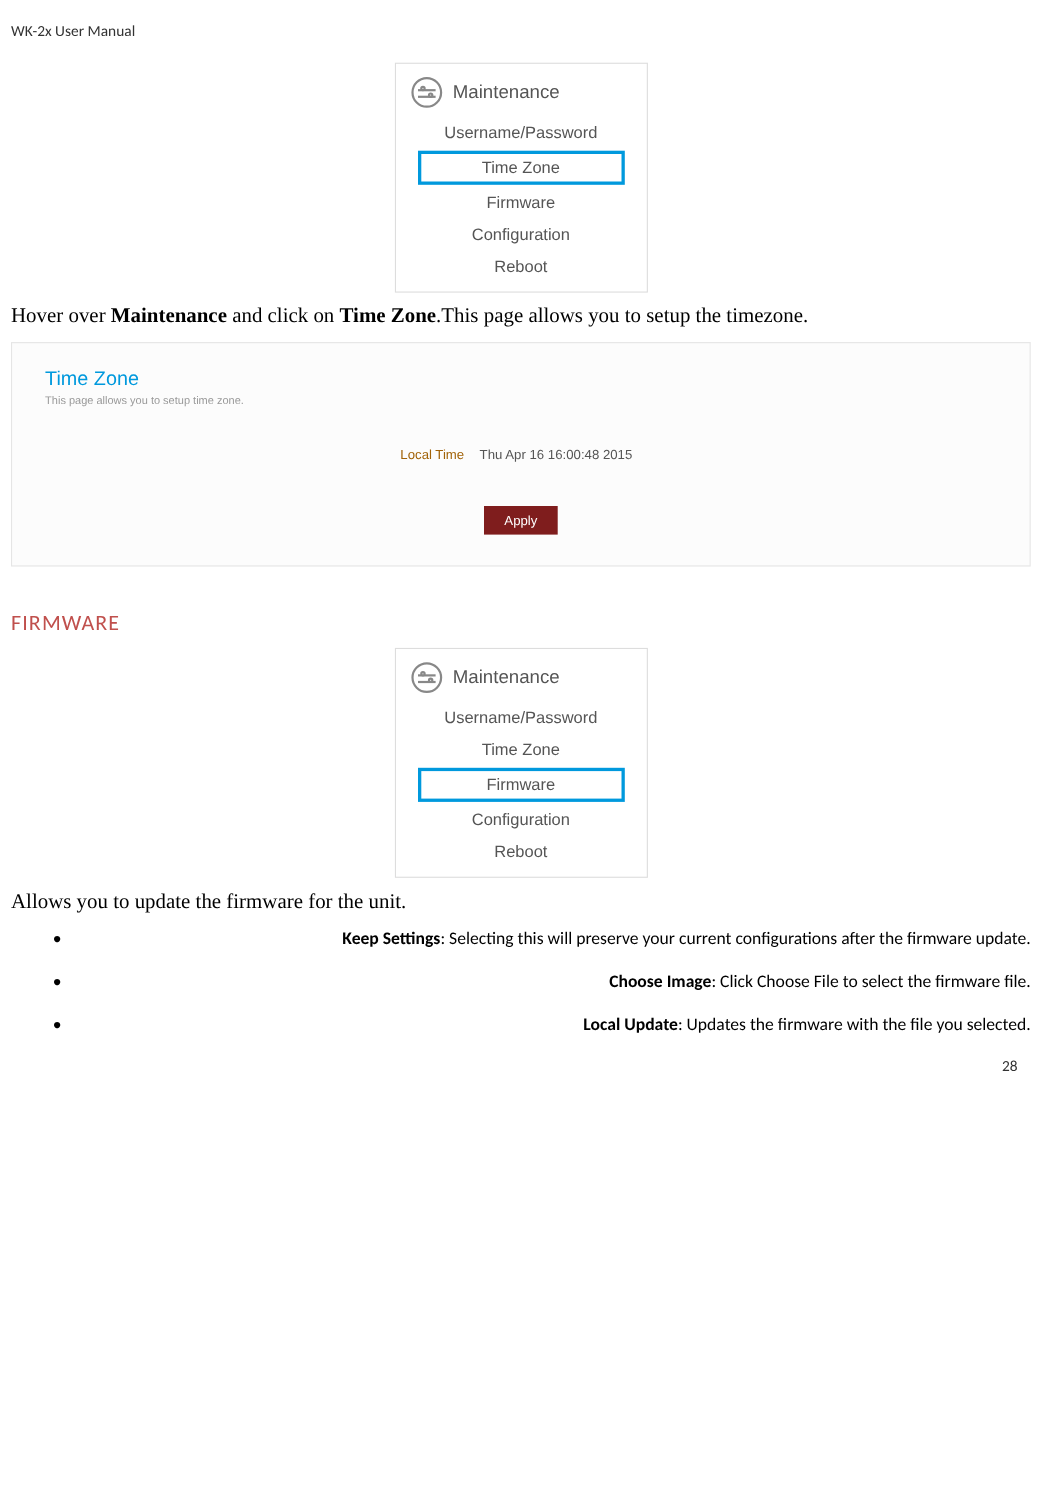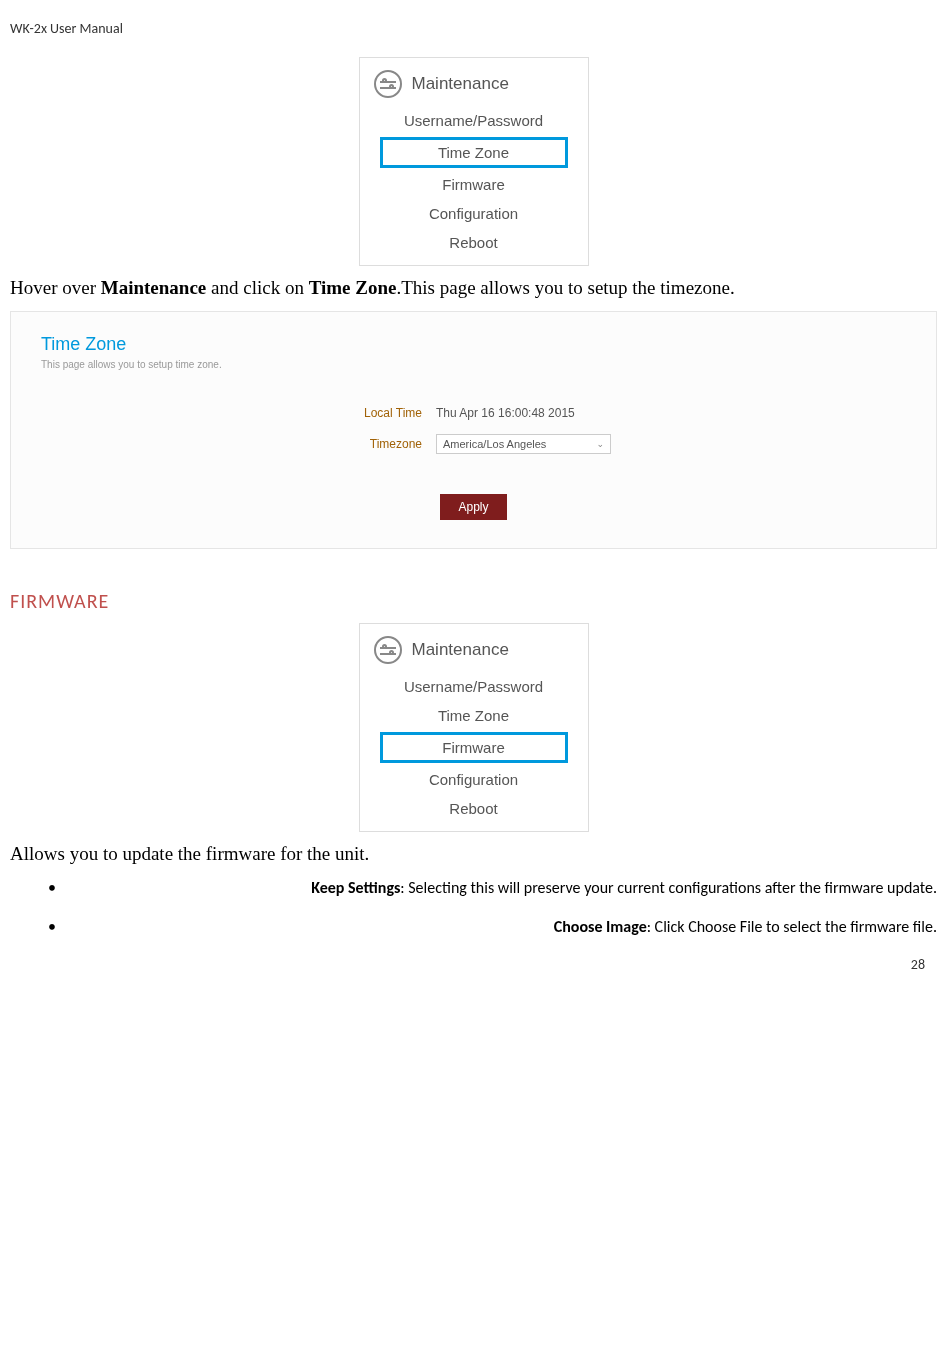--- a/index.html
+++ b/index.html
@@ -203,27 +203,20 @@
   <span>Hover over </span><span class="b">Maintenance</span><span> and click on </span><span class="b">Time Zone</span><span>.This page allows you to setup the timezone.</span>
 </p>
 
 <div class="timezone-panel">
   <div class="tz-title">Time Zone</div>
   <div class="tz-subtitle">This page allows you to setup time zone.</div>
   <div class="tz-row">
     <div class="tz-label">Local Time</div>
     <div class="tz-value">Thu Apr 16 16:00:48 2015</div>
   </div>
-  <div class="tz-row">
-    <div class="tz-label">Timezone</div>
-    <div class="tz-select">
-      <span>America/Los Angeles</span>
-      <span class="tz-chev">⌄</span>
-    </div>
-  </div>
   <button class="apply-btn">Apply</button>
 </div>
 
 <div class="section-title">FIRMWARE</div>
 
 <div class="menu-img">
   <div class="menu-header">
     <span class="menu-icon">
       <span class="menu-knob1"></span>
         <span class="menu-knob2"></span>
@@ -235,17 +228,18 @@
   <div class="menu-item highlight">Firmware</div>
   <div class="menu-item">Configuration</div>
   <div class="menu-item">Reboot</div>
 </div>
 
 <p class="body-text">Allows you to update the firmware for the unit.</p>
 
 <ul class="bullets">
   <li><span class="b">Keep Settings</span><span>: Selecting this will preserve your current configurations after the firmware update.</span></li>
   <li><span class="b">Choose Image</span><span>: Click Choose File to select the firmware file.</span></li>
+  <li><span class="b">Local Update</span><span>: Updates the firmware with the file you selected.</span></li>
 </ul>
 
 <div class="footer">
   <span class="page-num">28</span>
 </div>
 
 </body></html>

